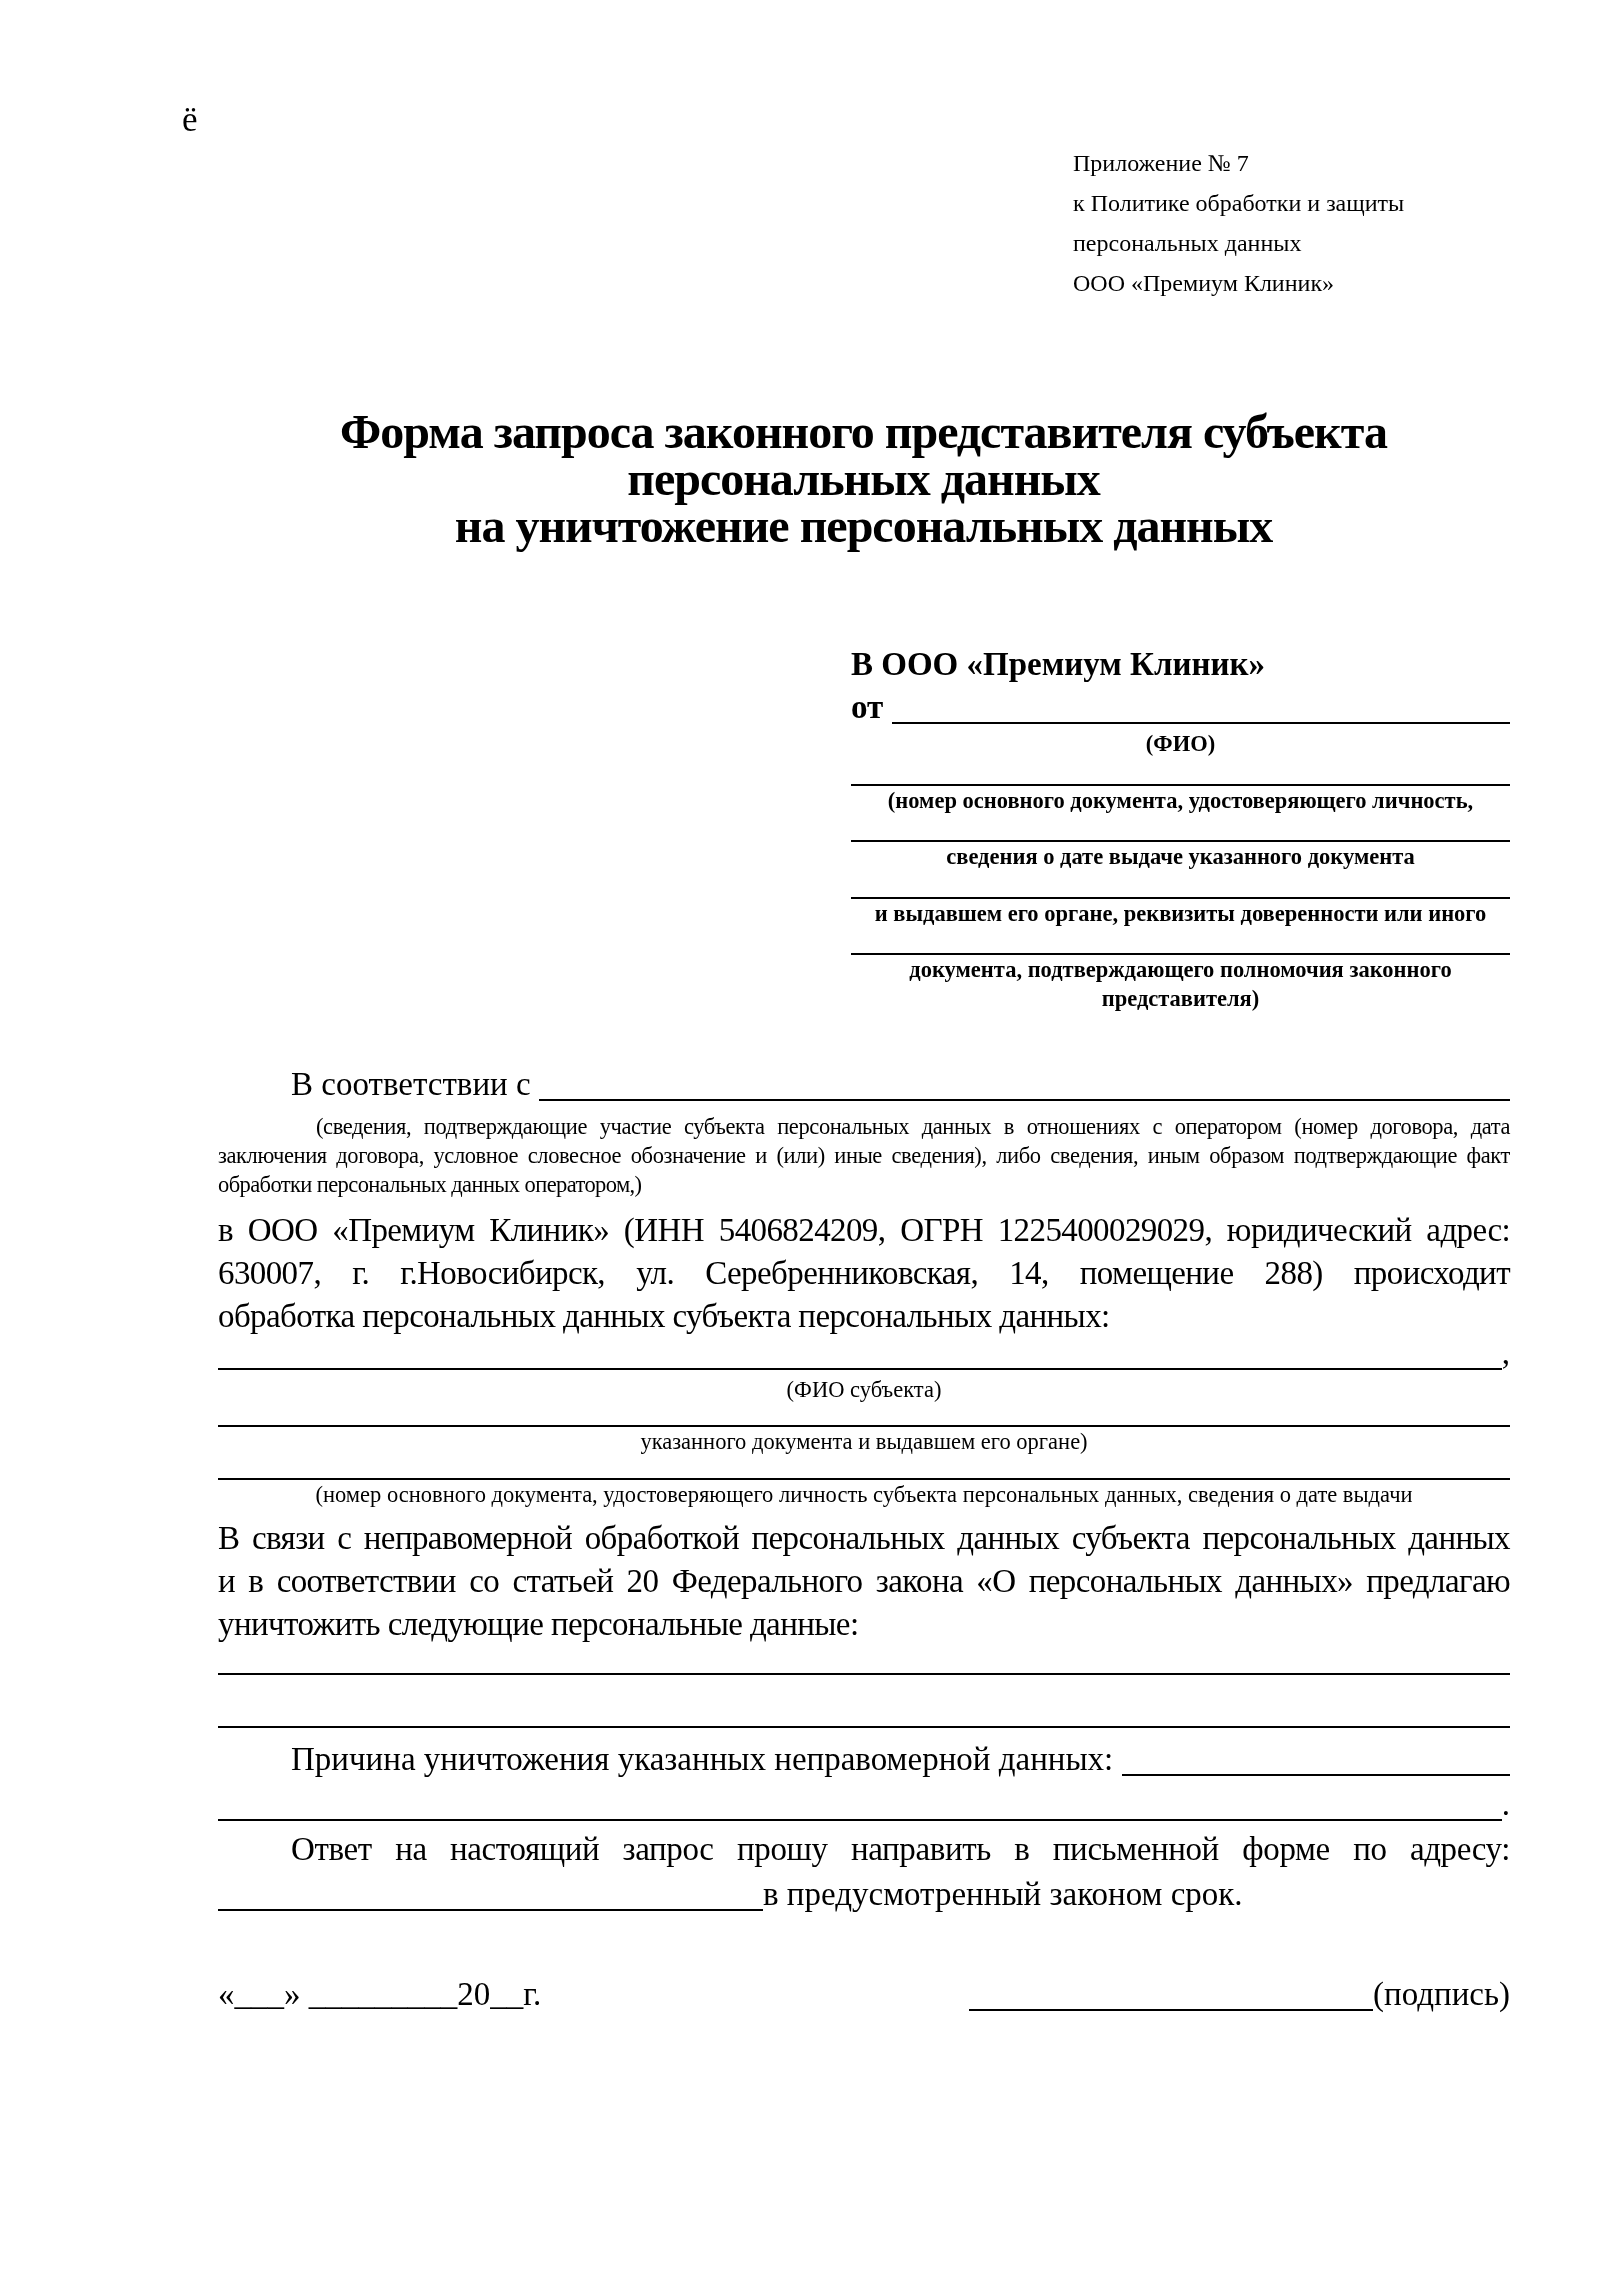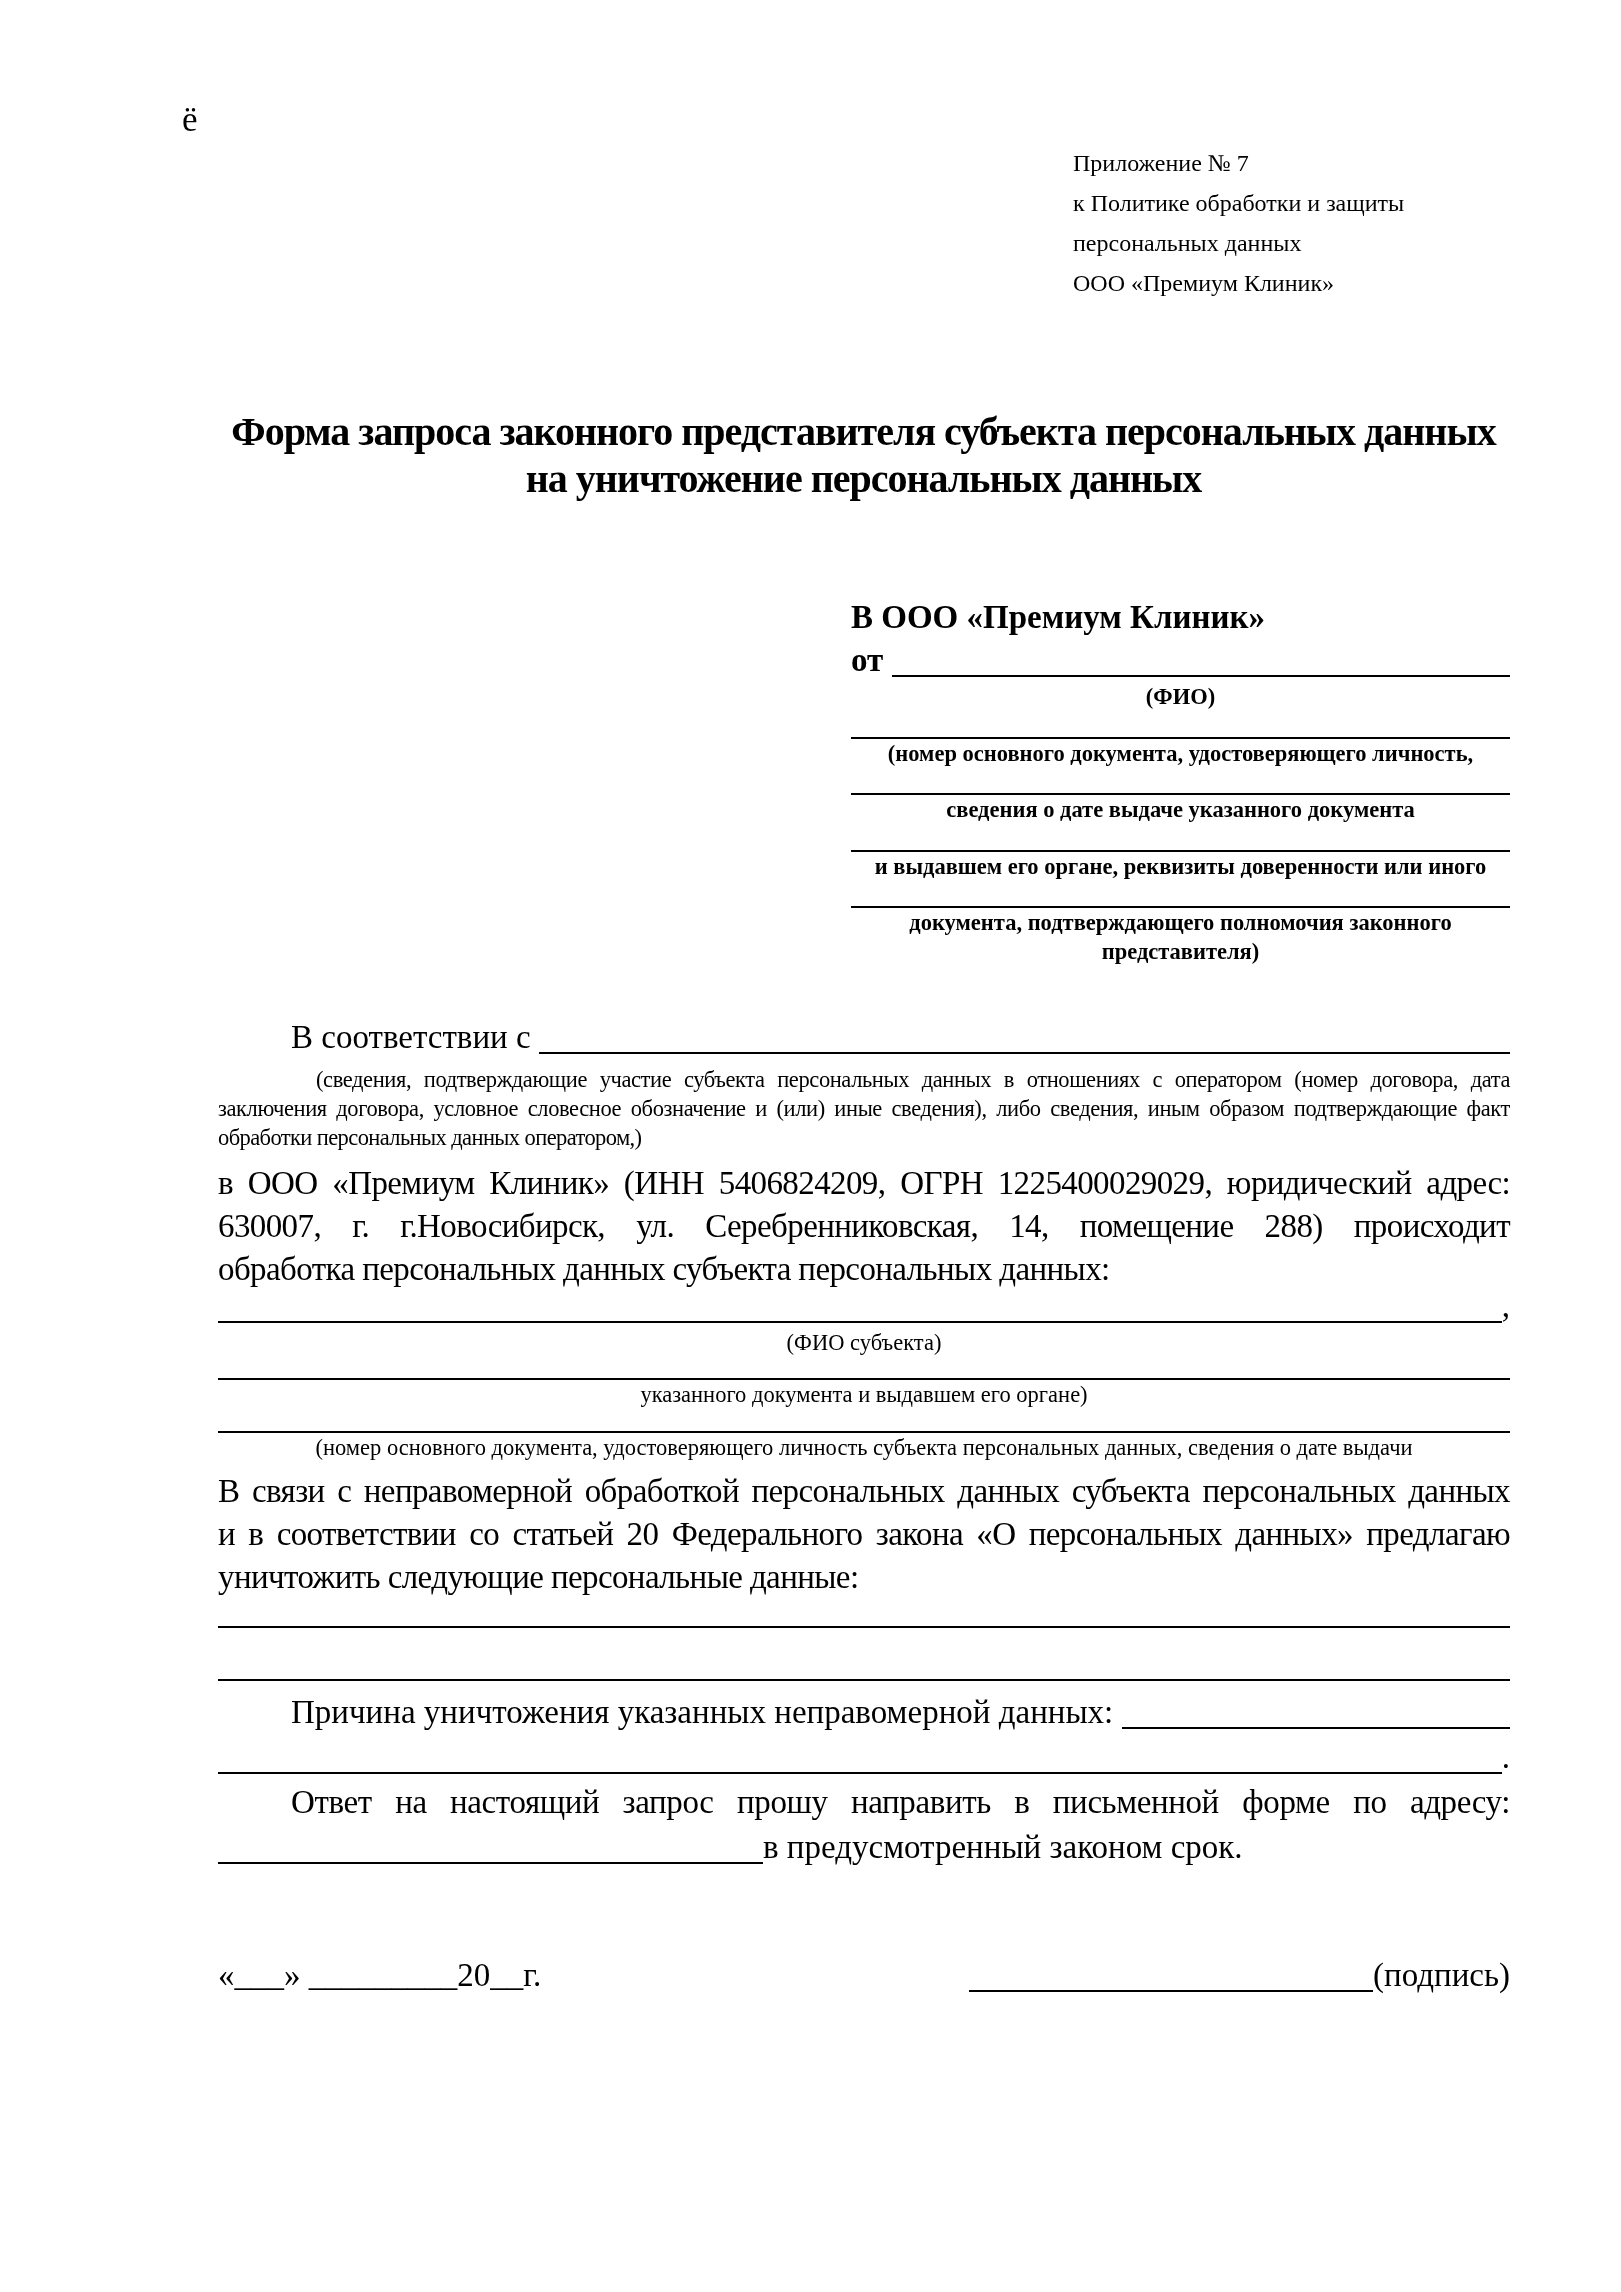--- a/index.html
+++ b/index.html
@@ -6,21 +6,21 @@
   .page{
     position:relative;
     width:1621px;height:2293px;
     background:#ffffff;color:#000;
     font-family:"Liberation Serif","DejaVu Serif",serif;
     font-size:33px;line-height:43px;
     overflow:hidden;
   }
   .yo{position:absolute;left:182px;top:98px;font-size:35px;}
   .appendix{position:absolute;left:1073px;top:143px;width:461px;font-size:24px;line-height:40px;}
-  .title{margin:408px 112px 0 218px;text-align:center;font-weight:bold;font-size:40px;line-height:47px;letter-spacing:-1px;}
+  .title{margin:408px 112px 0 218px;text-align:center;font-weight:bold;font-size:48px;line-height:47px;letter-spacing:-1px;}
   .content{margin-left:218px;width:1292px;}
   .row{display:flex;align-items:flex-end;}
   .fill{flex:1;border-bottom:2.9px solid #000;margin-bottom:4.9px;height:0;}
   .indent{padding-left:73px;}
   .cap{font-size:22.5px;line-height:29px;text-align:center;}
   .recipient{margin:94px 0 0 633px;width:659px;font-weight:bold;}
   .ag-line{height:25.5px;border-bottom:2.9px solid #000;}
   .bl{height:21.6px;border-bottom:2.9px solid #000;}
   .accordance{margin-top:50px;height:43px;}
   .note{margin-top:5.9px;font-size:22.5px;line-height:29px;}
@@ -30,21 +30,21 @@
   .note-indent{padding-left:98px;}
   .para{margin-top:9.8px;}
   .fio-row{margin-top:0;height:37px;}
   .blank-full-1{margin-top:27.4px;border-bottom:2.9px solid #000;height:0;}
   .blank-full-2{margin-top:51px;border-bottom:2.9px solid #000;height:0;}
   .reason-row{margin-top:7.8px;height:45px;}
   .period-row{height:45px;}
   .answer-line{margin-top:2px;text-align:justify;text-align-last:justify;padding-left:73px;letter-spacing:-0.4px;height:45px;}
   .tail-row{height:43px;}
   .uline-fixed{display:inline-block;width:545px;border-bottom:2.9px solid #000;margin-bottom:4.9px;height:0;}
-  .footer{margin-top:83px;height:45px;}
+  .footer{margin-top:55px;height:45px;}
   .spacer{flex:1;}
   .sigline{display:inline-block;width:404px;border-bottom:2.9px solid #000;margin-bottom:4.9px;height:0;}
   .dgrp{margin-top:0;}
 </style>
 </head>
 <body>
 
 <div class="page">
 
   <div class="yo">ё</div>

